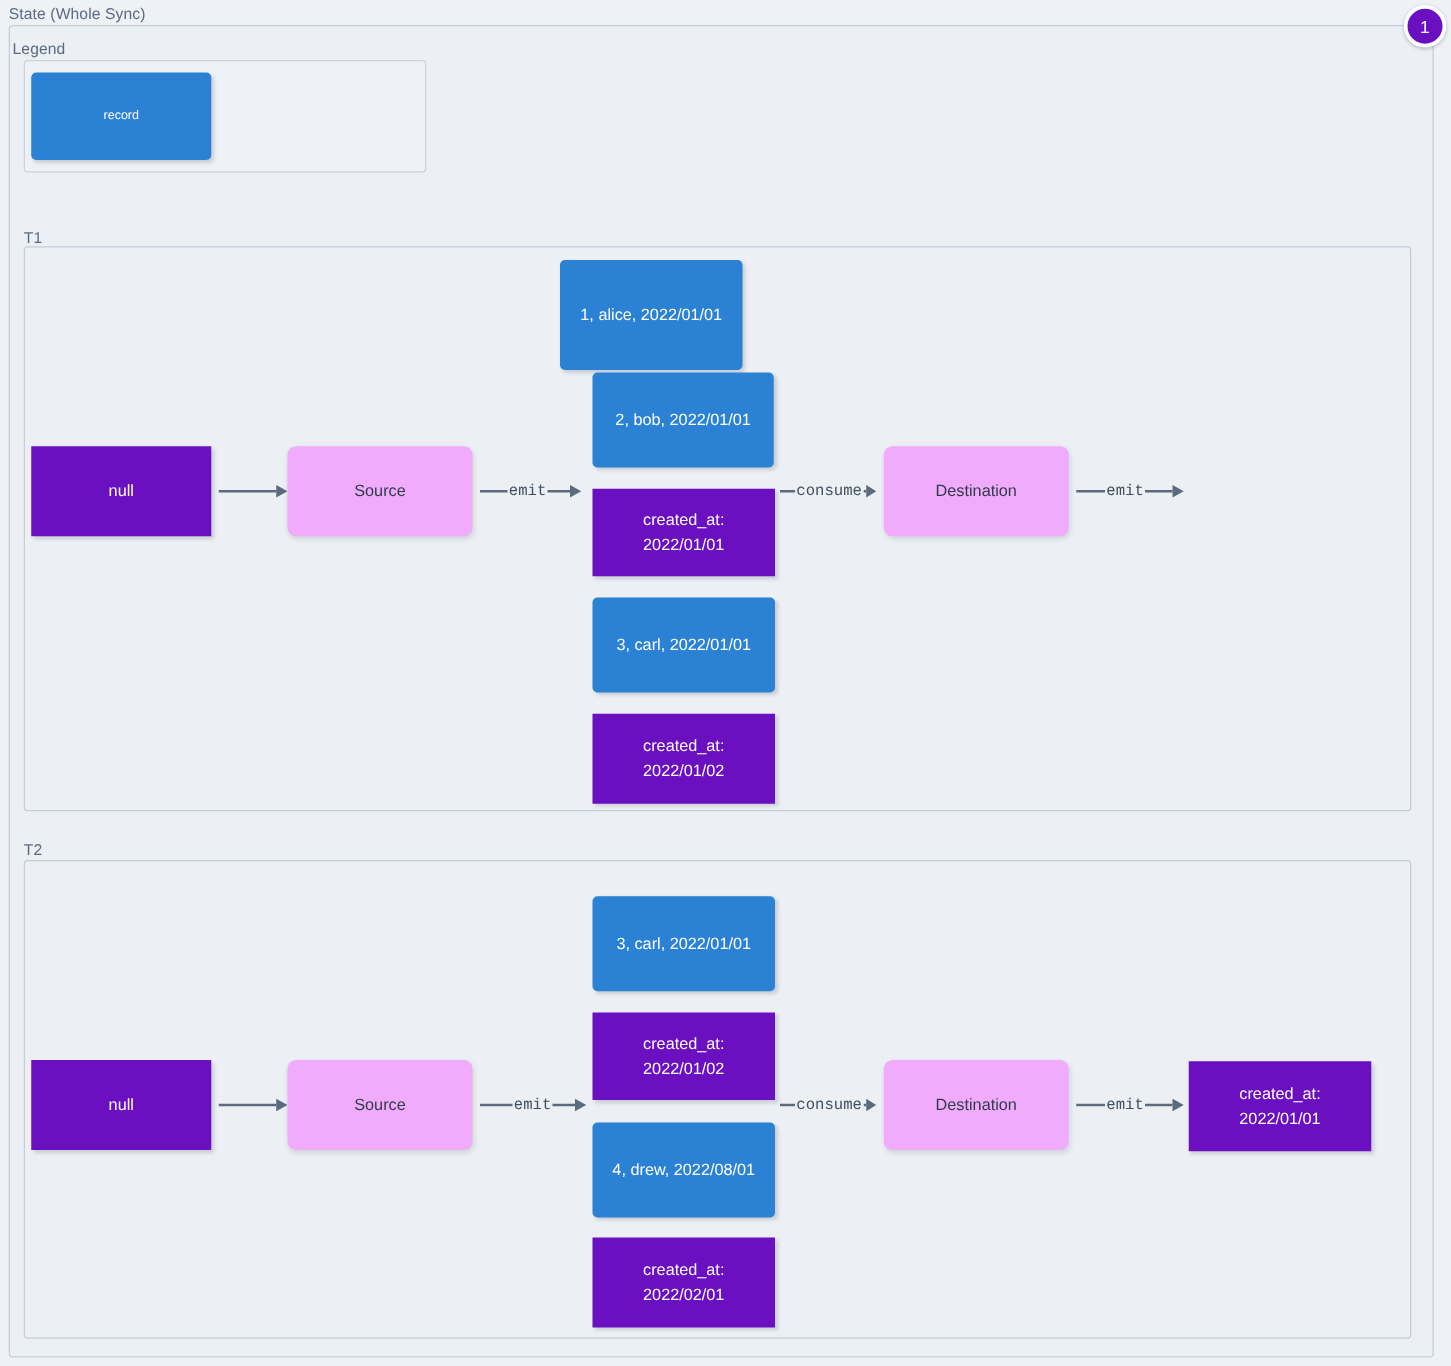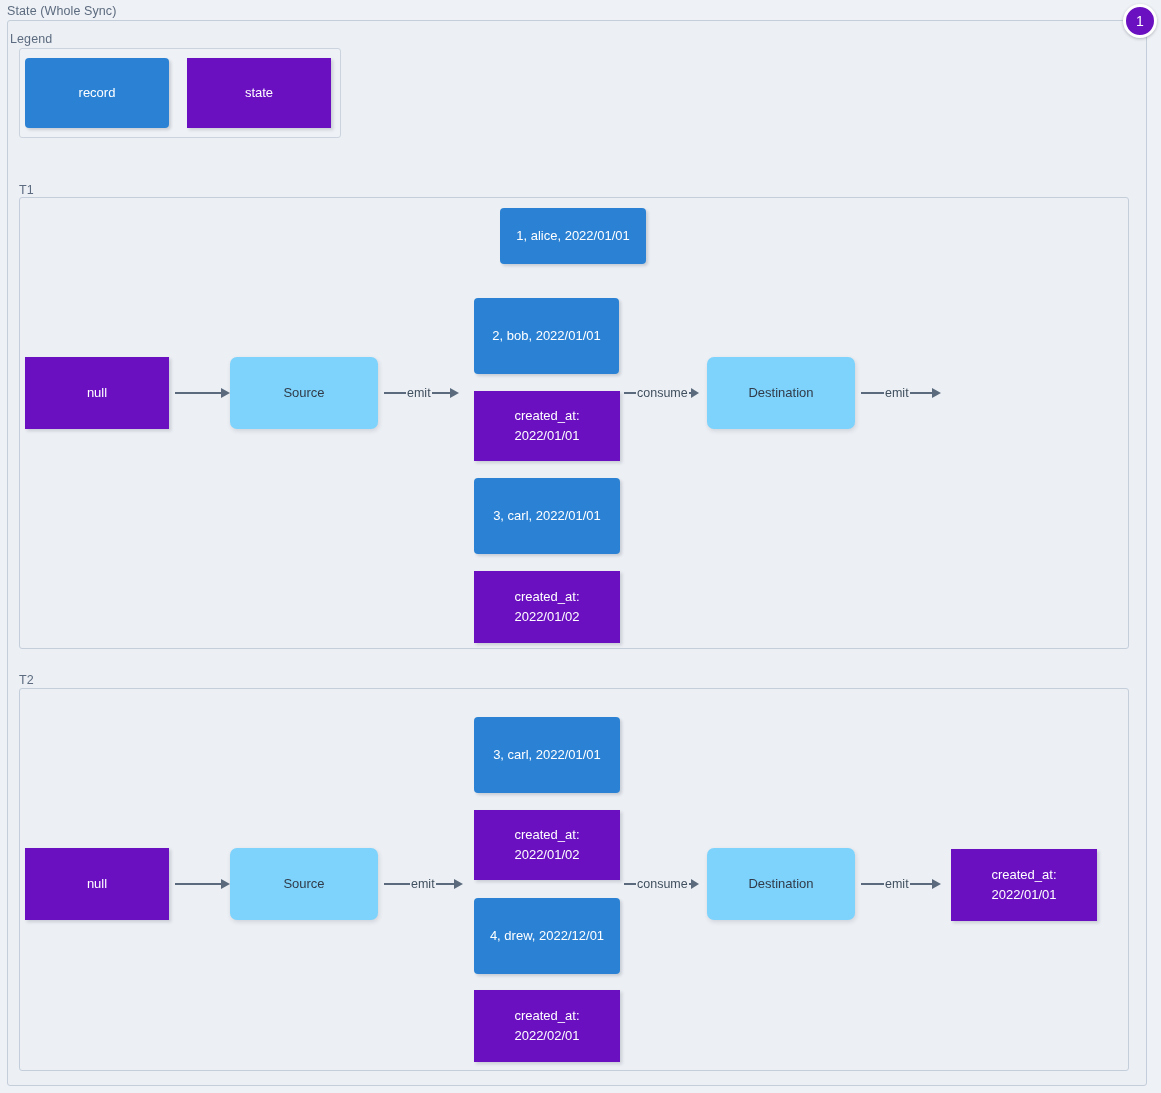--- a/index.html
+++ b/index.html
@@ -69,34 +69,35 @@
     background: #2b82d4;
     color: #ffffff;
     border-radius: 4px;
   }
   .node.state {
     background: #6b10c0;
     color: #ffffff;
     border-radius: 0;
   }
   .node.proc {
-    background: #7dd3fc;
+    background: #f0abfc;
     color: #313b49;
     border-radius: 7px;
     box-shadow: 1px 2px 4px rgba(60,72,88,.16);
   }
-  .node.legend-swatch { font-size: 13px; }
+  .node.legend-swatch { font-size: 10px; }
 
   
   .arrow {
     position: absolute;
     height: 14px;
     display: flex;
     align-items: center;
     color: #5b6b7d;
+    font-family: Liberation Mono, monospace;
   }
   .arrow .shaft {
     height: 2.5px;
     background: #5b6b7d;
     flex: none;
   }
   .arrow .head {
     width: 0; height: 0;
     border-left: 9px solid #5b6b7d;
     border-top: 5.5px solid transparent;
@@ -140,42 +141,41 @@
 
 <div id="stage">
 
   <div class="frame-title" id="outer-title">State (Whole Sync)</div>
   <div class="frame-box" id="outer-box"></div>
 
   <div class="frame-title" id="legend-title">Legend</div>
   <div class="frame-box" id="legend-box"></div>
 
   <div class="node record legend-swatch" style="left:25px; top:58px; width:144px; height:70px;">record</div>
-  <div class="node state legend-swatch" style="left:187px; top:58px; width:144px; height:70px;">state</div>
 
   <div class="frame-title" id="t1-title">T1</div>
   <div class="frame-box" id="t1-box"></div>
 
   <div class="node state" style="left:25px; top:357px; width:144px; height:72px;">null</div>
 
   <div class="arrow" style="left:175px; top:386px;">
     <div class="shaft" style="width:46px;"></div>
       <div class="head"></div>
   </div>
 
   <div class="node proc" style="left:230px; top:357px; width:148px; height:72px;">Source</div>
 
   <div class="arrow" style="left:384px; top:386px;">
     <div class="shaft" style="width:22px;"></div>
     <span class="lbl">emit</span>
     <div class="shaft" style="width:18px;"></div>
       <div class="head"></div>
   </div>
 
-  <div class="node record" style="left:500px; top:208px; width:146px; height:56px;">1, alice, 2022/01/01</div>
+  <div class="node record" style="left:448px; top:208px; width:146px; height:88px;">1, alice, 2022/01/01</div>
   <div class="node record" style="left:474px; top:298px; width:145px; height:76px;">2, bob, 2022/01/01</div>
   <div class="node state" style="left:474px; top:391px; width:146px; height:70px;">created_at:
 2022/01/01</div>
   <div class="node record" style="left:474px; top:478px; width:146px; height:76px;">3, carl, 2022/01/01</div>
   <div class="node state" style="left:474px; top:571px; width:146px; height:72px;">created_at:
 2022/01/02</div>
 
   <div class="arrow" style="left:624px; top:386px;">
     <div class="shaft" style="width:12px;"></div>
     <span class="lbl">consume</span>
@@ -207,21 +207,21 @@
   <div class="arrow" style="left:384px; top:877px;">
     <div class="shaft" style="width:26px;"></div>
     <span class="lbl">emit</span>
     <div class="shaft" style="width:18px;"></div>
       <div class="head"></div>
   </div>
 
   <div class="node record" style="left:474px; top:717px; width:146px; height:76px;">3, carl, 2022/01/01</div>
   <div class="node state" style="left:474px; top:810px; width:146px; height:70px;">created_at:
 2022/01/02</div>
-  <div class="node record" style="left:474px; top:898px; width:146px; height:76px;">4, drew, 2022/12/01</div>
+  <div class="node record" style="left:474px; top:898px; width:146px; height:76px;">4, drew, 2022/08/01</div>
   <div class="node state" style="left:474px; top:990px; width:146px; height:72px;">created_at:
 2022/02/01</div>
 
   <div class="arrow" style="left:624px; top:877px;">
     <div class="shaft" style="width:12px;"></div>
     <span class="lbl">consume</span>
     <div class="shaft" style="width:2px;"></div>
       <div class="head small"></div>
   </div>
 

